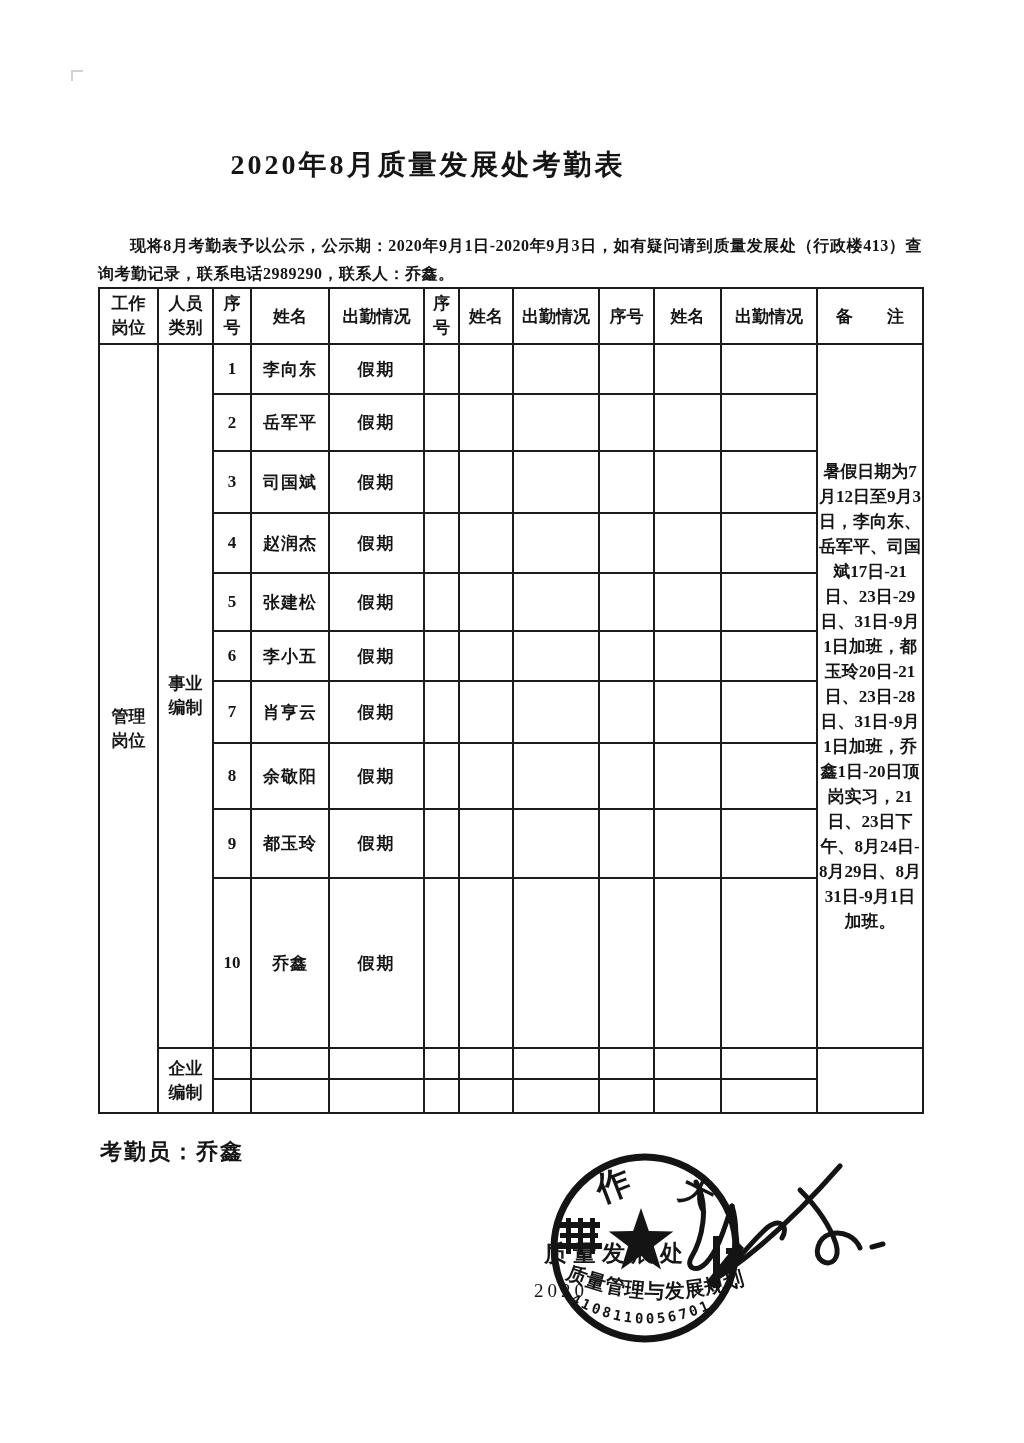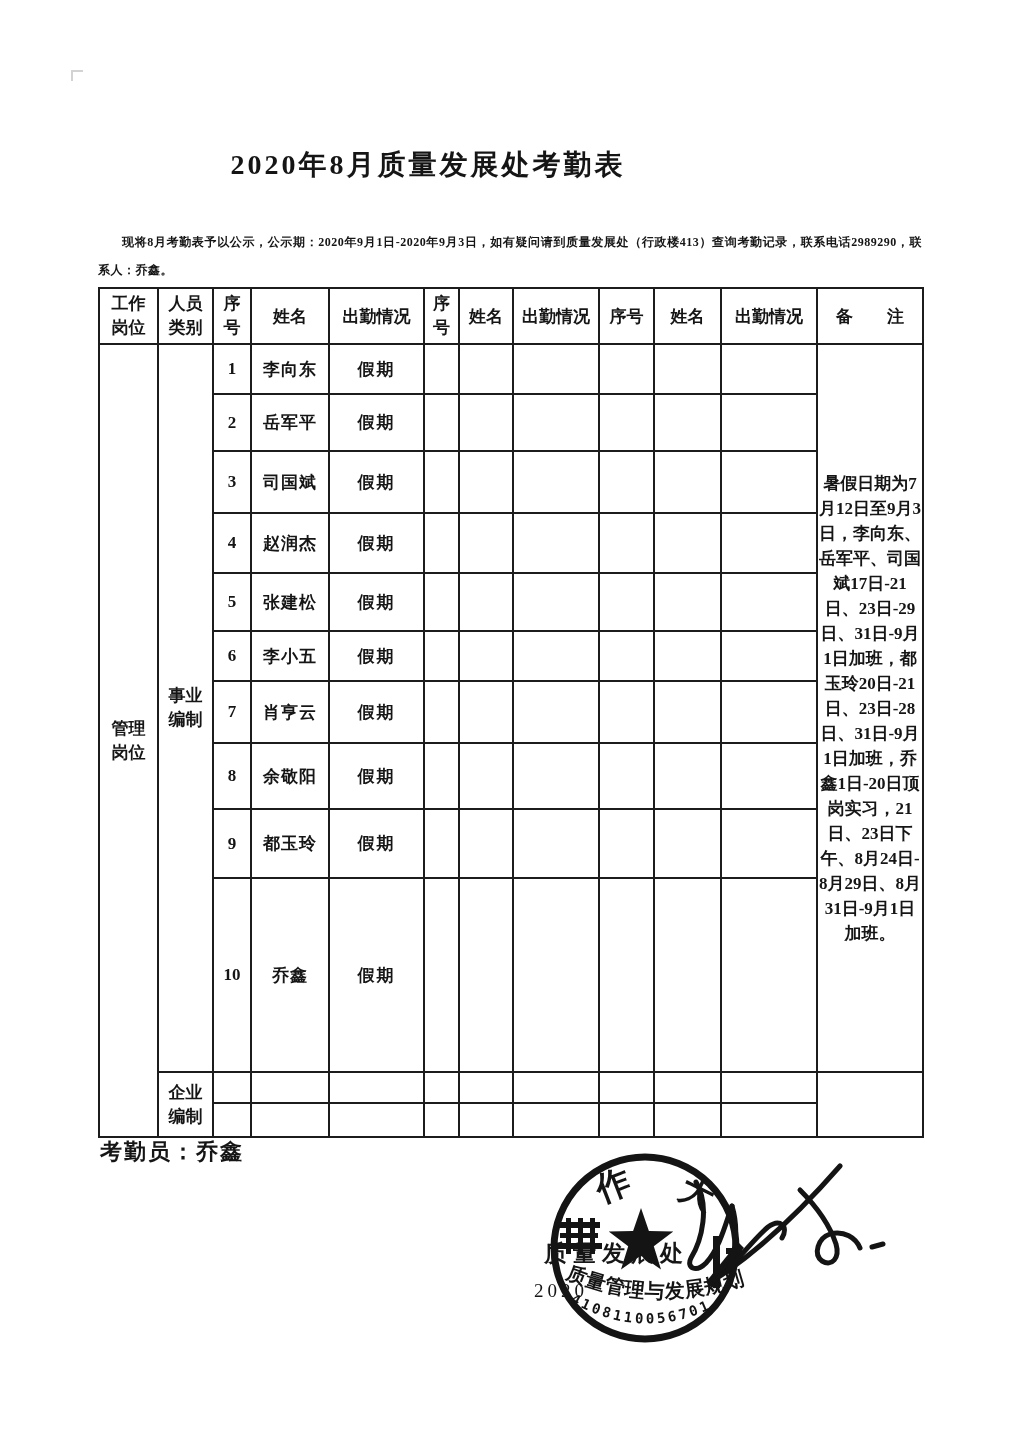--- a/index.html
+++ b/index.html
@@ -12,35 +12,35 @@
   .scan-artifact{
     position:absolute;left:71px;top:70px;width:10px;height:9px;
     border-left:2px solid #c9c9c9;border-top:2px solid #c9c9c9;opacity:.8;
   }
   .doc-title{
     position:absolute;left:0;top:146px;width:856px;text-align:center;
     font-size:28px;font-weight:bold;letter-spacing:3px;
   }
   .notice{
     position:absolute;left:98px;top:216px;width:824px;
-    font-size:12px;font-weight:bold;line-height:28px;text-indent:2em;
+    font-size:16px;font-weight:bold;line-height:28px;text-indent:2em;
     text-align:justify;letter-spacing:0.5px;
   }
   table.att{
     position:absolute;left:98px;top:287px;width:824px;
     border-collapse:collapse;table-layout:fixed;
   }
   table.att td,table.att th{
     border:2px solid #1c1c1c;padding:0;text-align:center;vertical-align:middle;
     font-weight:bold;font-size:17px;overflow:hidden;
   }
   tr.hd{height:56px;}
   tr.r1{height:50px;} tr.r2{height:57px;} tr.r3{height:62px;} tr.r4{height:60px;}
   tr.r5{height:58px;} tr.r6{height:50px;} tr.r7{height:62px;} tr.r8{height:66px;}
-  tr.r9{height:69px;} tr.r10{height:194px;} tr.e1{height:31px;padding-left:24px;} tr.e2{height:34px;}
+  tr.r9{height:69px;} tr.r10{height:170px;} tr.e1{height:31px;padding-left:24px;} tr.e2{height:34px;}
   .twolines{white-space:pre-line;line-height:24px;}
   td.no-cell{font-size:17px;font-family:"Liberation Serif",serif;}
   td.name-cell{font-size:18px;letter-spacing:1px;}
   td.status-cell{font-size:17px;letter-spacing:2px;}
   td.remark-cell{
     vertical-align:top;font-size:17px;line-height:25px;
     word-break:break-all;text-align:center;padding:2px 3px;font-weight:bold;margin-top:40px;
   }
   .clerk-line{
     position:absolute;left:100px;top:1137px;font-size:22px;font-weight:bold;

